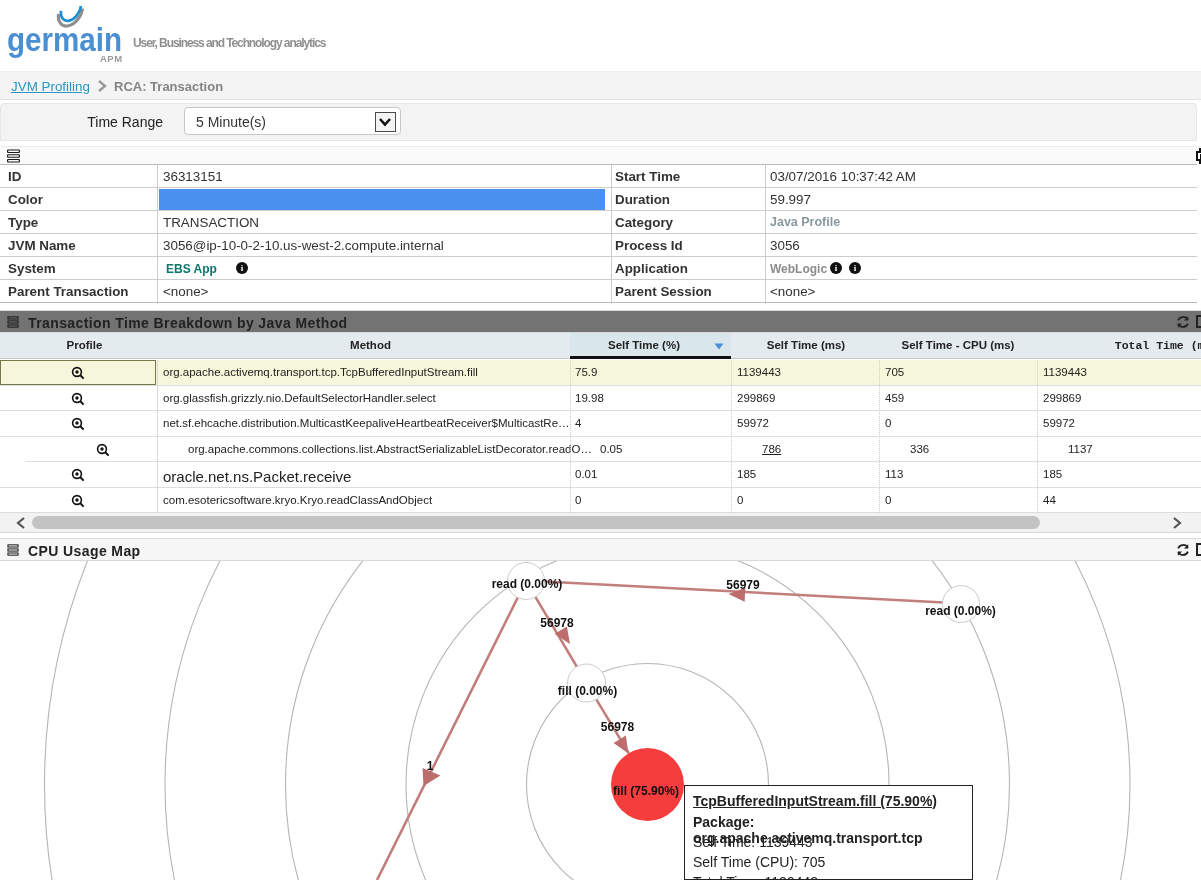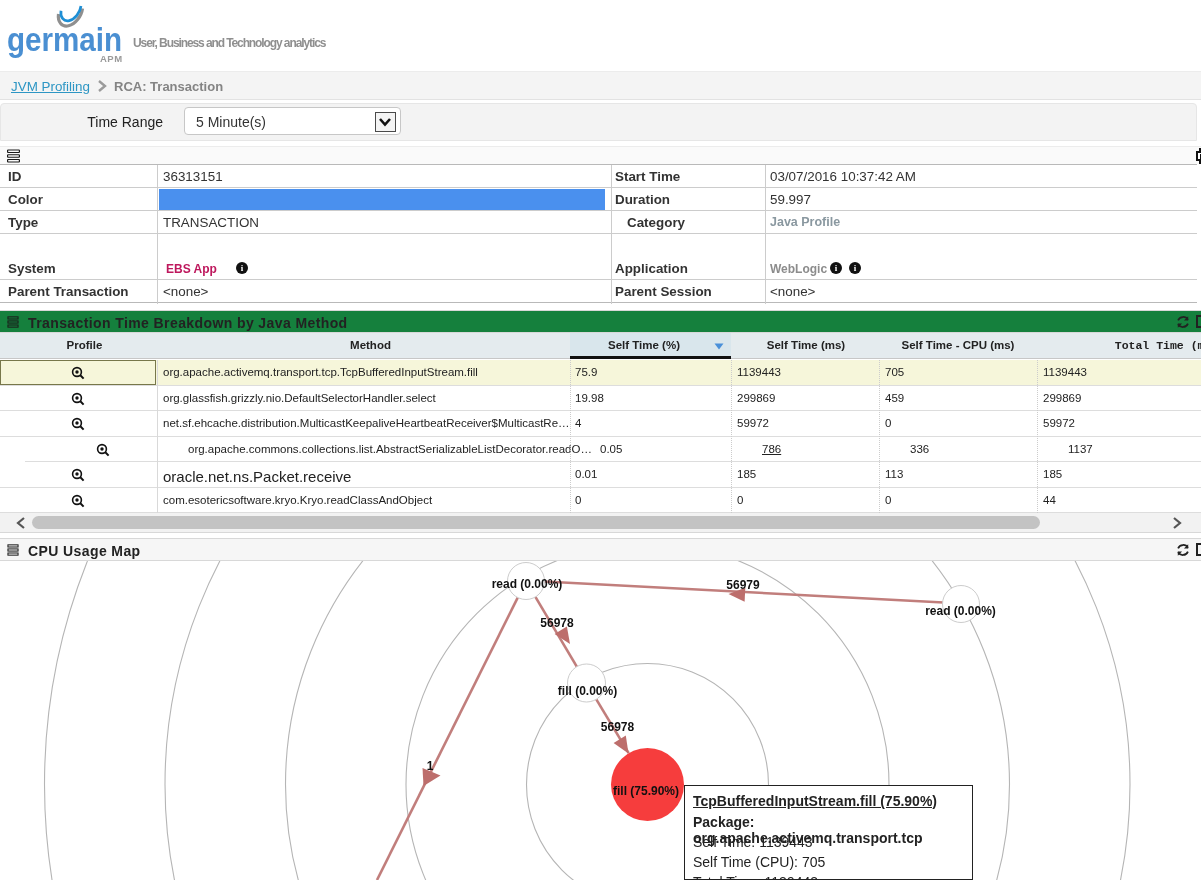--- a/index.html
+++ b/index.html
@@ -61,44 +61,50 @@
     </div>
     <div style="position:absolute;left:0;top:23px;width:1197px;height:23px;border-bottom:1px solid #ccc;">
       <div style="position:absolute;left:8px;top:4px;font-weight:bold;">Color</div>
       <div style="position:absolute;left:159px;top:1px;width:446px;height:21px;background:#4a90ee;"></div>
       <div style="position:absolute;left:615px;top:4px;font-weight:bold;">Duration</div>
       <div style="position:absolute;left:770px;top:4px;">59.997</div>
     </div>
     <div style="position:absolute;left:0;top:46px;width:1197px;height:23px;border-bottom:1px solid #ccc;">
       <div style="position:absolute;left:8px;top:4px;font-weight:bold;">Type</div>
       <div style="position:absolute;left:163px;top:4px;">TRANSACTION</div>
-      <div style="position:absolute;left:615px;top:4px;font-weight:bold;margin-left:12px;">Category</div>
+      <div style="position:absolute;left:615px;top:4px;font-weight:bold;">Category</div>
       <div style="position:absolute;left:770px;top:4px;font-weight:bold;font-size:12.5px;color:#8a98a0;">Java Profile</div>
+    </div>
+    <div style="position:absolute;left:0;top:69px;width:1197px;height:23px;border-bottom:1px solid #ccc;">
+      <div style="position:absolute;left:8px;top:4px;font-weight:bold;">JVM Name</div>
+      <div style="position:absolute;left:163px;top:4px;">3056@ip-10-0-2-10.us-west-2.compute.internal</div>
+      <div style="position:absolute;left:615px;top:4px;font-weight:bold;">Process Id</div>
+      <div style="position:absolute;left:770px;top:4px;">3056</div>
     </div>
     <div style="position:absolute;left:0;top:92px;width:1197px;height:23px;border-bottom:1px solid #ccc;">
       <div style="position:absolute;left:8px;top:4px;font-weight:bold;">System</div>
-      <div style="position:absolute;left:166px;top:5px;font-weight:bold;font-size:12px;color:#be185d;">EBS App</div>
+      <div style="position:absolute;left:166px;top:5px;font-weight:bold;font-size:12px;color:#0f766e;">EBS App</div>
       <span style="position:absolute;left:236px;top:5px;width:12px;height:12px;background:#111;border-radius:50%;color:#fff;font-size:9px;font-weight:bold;text-align:center;line-height:12px;font-family:'Liberation Serif',serif;">i</span>
       <div style="position:absolute;left:615px;top:4px;font-weight:bold;">Application</div>
       <div style="position:absolute;left:770px;top:5px;font-weight:bold;font-size:12px;color:#8c8c8c;">WebLogic</div>
       <span style="position:absolute;left:830px;top:5px;width:12px;height:12px;background:#111;border-radius:50%;color:#fff;font-size:9px;font-weight:bold;text-align:center;line-height:12px;font-family:'Liberation Serif',serif;">i</span>
       <span style="position:absolute;left:849px;top:5px;width:12px;height:12px;background:#111;border-radius:50%;color:#fff;font-size:9px;font-weight:bold;text-align:center;line-height:12px;font-family:'Liberation Serif',serif;">i</span>
     </div>
     <div style="position:absolute;left:0;top:115px;width:1197px;height:23px;">
       <div style="position:absolute;left:8px;top:4px;font-weight:bold;">Parent Transaction</div>
       <div style="position:absolute;left:163px;top:4px;">&lt;none&gt;</div>
       <div style="position:absolute;left:615px;top:4px;font-weight:bold;">Parent Session</div>
       <div style="position:absolute;left:770px;top:4px;">&lt;none&gt;</div>
     </div>
     <div style="position:absolute;left:157px;top:0;width:1px;height:139px;background:#ccc;"></div>
     <div style="position:absolute;left:611px;top:0;width:1px;height:139px;background:#ccc;"></div>
     <div style="position:absolute;left:765px;top:0;width:1px;height:139px;background:#ccc;"></div>
   </div>
 
-<div class="abs" style="left:0;top:310px;width:1201px;height:23px;background:#15803d;border-top:1px solid #d8d8d8;border-bottom:1px solid #d8d8d8;">
+<div class="abs" style="left:0;top:310px;width:1201px;height:23px;background:#737373;border-top:1px solid #d8d8d8;border-bottom:1px solid #d8d8d8;">
   <svg class="abs" style="left:7px;top:5px;" width="12" height="12" viewBox="0 0 13 14">
     <rect x="0.6" y="1" width="11.8" height="2.5" fill="none" stroke="#1a1a1a" stroke-width="1.2"></rect>
     <rect x="0.6" y="5.75" width="11.8" height="2.5" fill="none" stroke="#1a1a1a" stroke-width="1.2"></rect>
     <rect x="0.6" y="10.5" width="11.8" height="2.5" fill="none" stroke="#1a1a1a" stroke-width="1.2"></rect>
   </svg>
   <div class="abs b" style="left:28px;top:4px;font-size:14px;letter-spacing:0.4px;color:#222;">Transaction Time Breakdown by Java Method</div>
   <svg class="abs" style="left:1176px;top:4px;" width="14" height="14" viewBox="0 0 16 16">
     <path d="M13.6 5.5 A6.2 6.2 0 0 0 2.4 6.2" stroke="#222" stroke-width="2" fill="none"></path>
     <path d="M2.4 10.5 A6.2 6.2 0 0 0 13.6 9.8" stroke="#222" stroke-width="2" fill="none"></path>
     <path d="M13.9 1.5 L13.9 6.3 L9.1 6.3 Z" fill="#222"></path>

